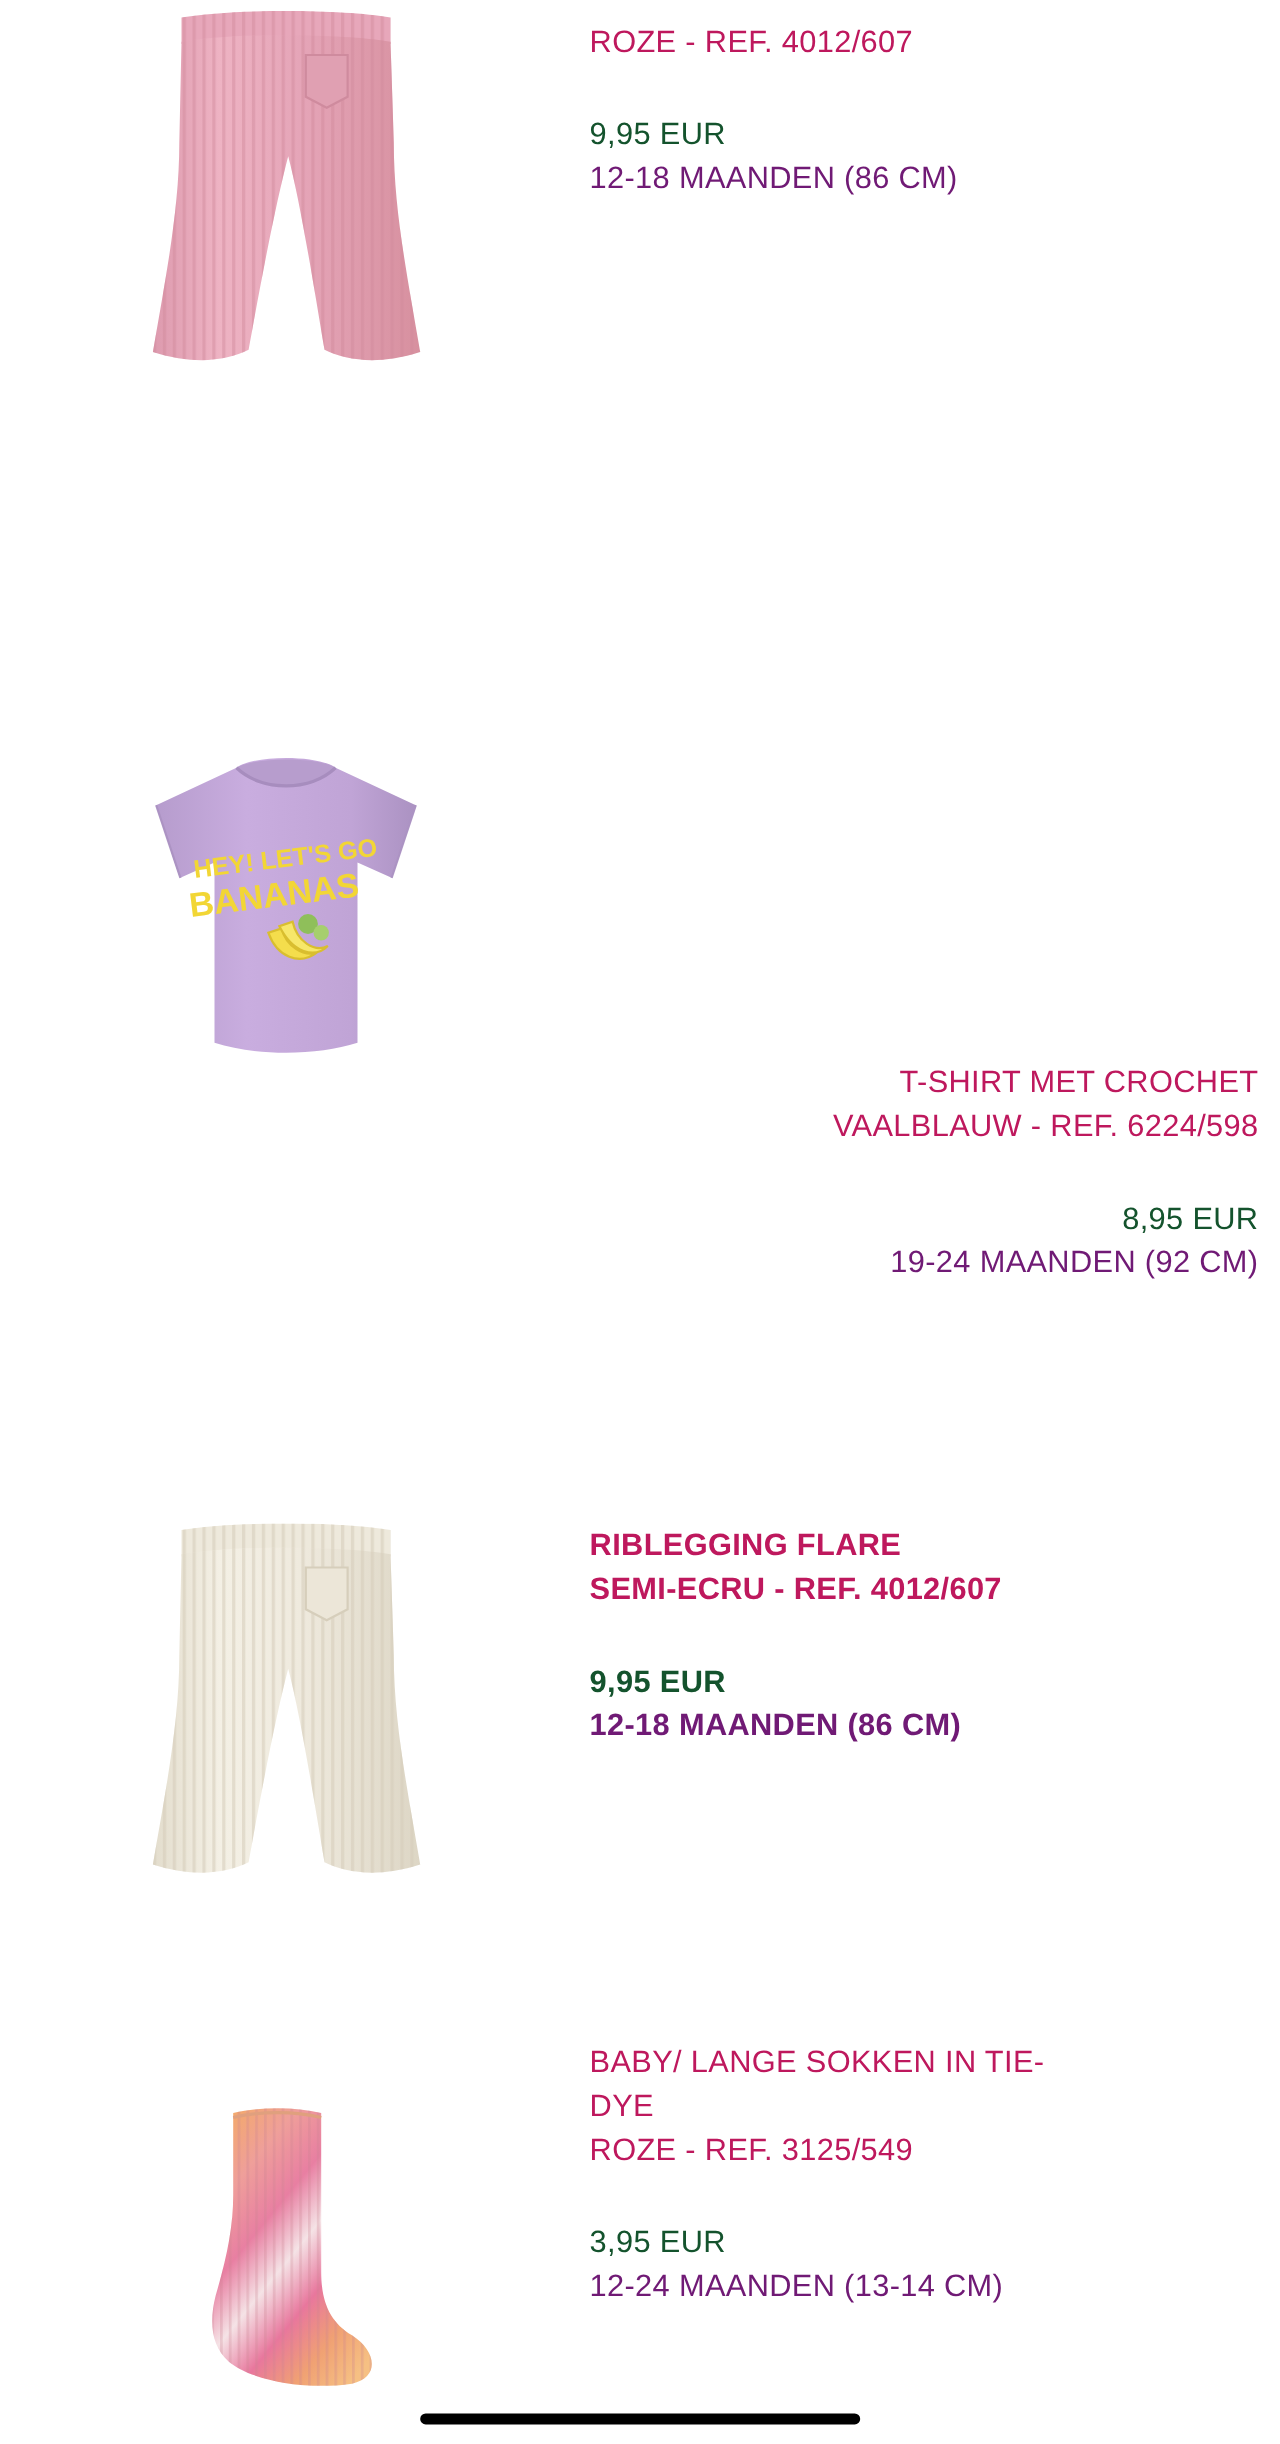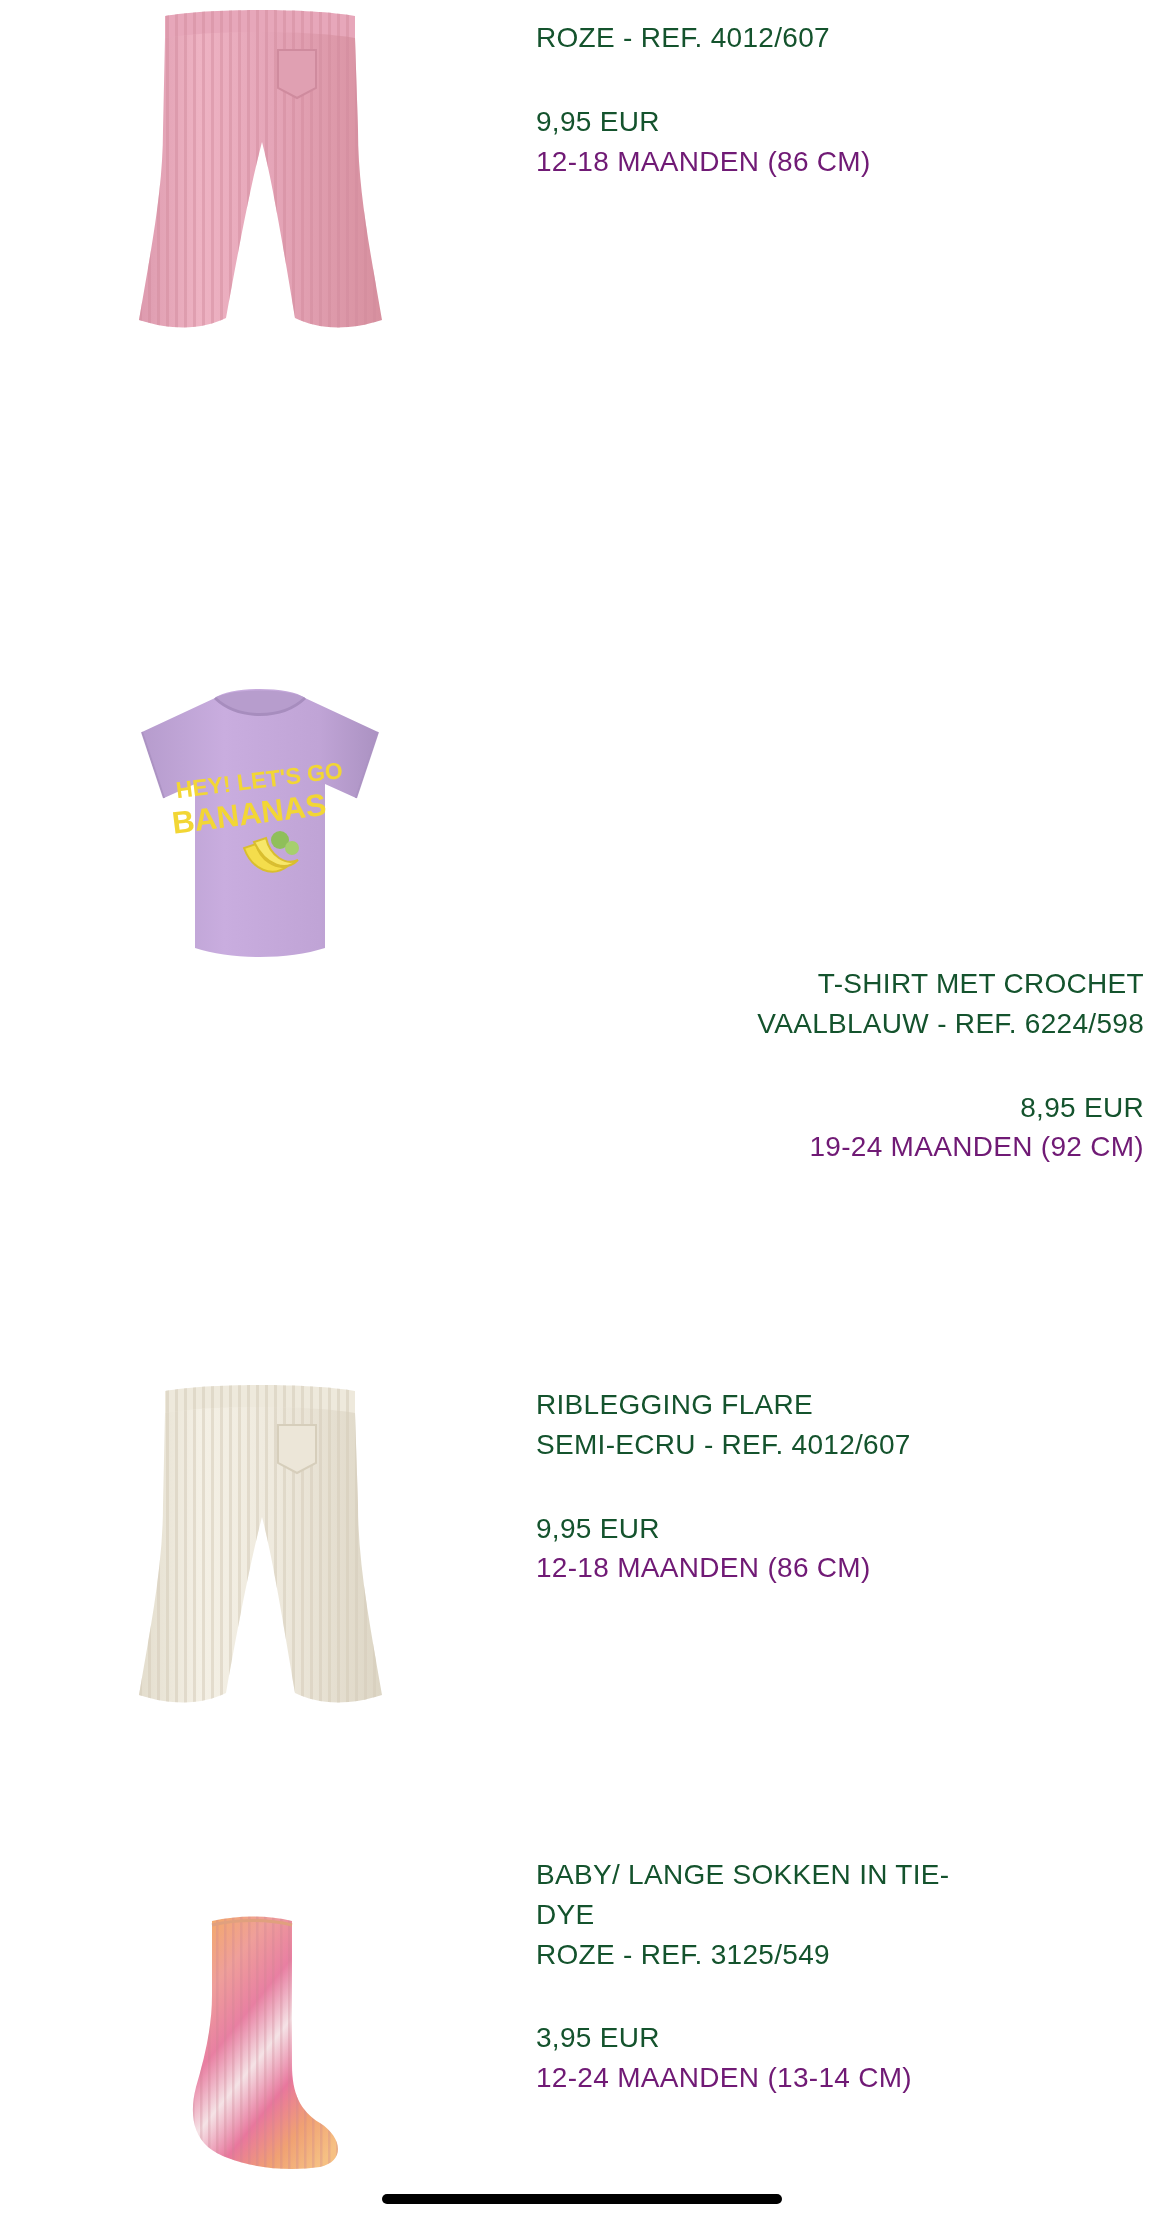--- a/index.html
+++ b/index.html
@@ -43,21 +43,21 @@
     flex: 1 1 auto;
     padding-left: 16px;
     padding-right: 20px;
     box-sizing: border-box;
   }
 
   .title-block {
     font-size: 28px;
     line-height: 1.42;
     letter-spacing: 0.3px;
-    color: #14532d;
+    color: #be185d;
     white-space: pre-line;
   }
 
   .price-block {
     margin-top: 44px;
     font-size: 28px;
     line-height: 1.42;
     letter-spacing: 0.3px;
     color: #14532d;
   }
@@ -72,21 +72,21 @@
   
   .row-0 { height: 560px; }
   .row-0 .info-cell { padding-top: 18px; }
   .row-0 .thumb-cell { padding-top: 10px; }
 
   .row-1 { height: 560px; }
   .row-1 .info-cell { padding-top: 404px; text-align: right; }
   .row-1 .thumb-cell { padding-top: 120px; }
 
   .row-2 { height: 560px; }
-  .row-2 .info-cell { padding-top: 265px; }
+  .row-2 .info-cell { padding-top: 265px; font-weight: bold; }
   .row-2 .thumb-cell { padding-top: 265px; }
 
   .row-3 { height: 520px; }
   .row-3 .info-cell { padding-top: 175px; }
   .row-3 .thumb-cell { padding-top: 235px; }
 
   
   .art { display:block; }
 
   .home-indicator {

